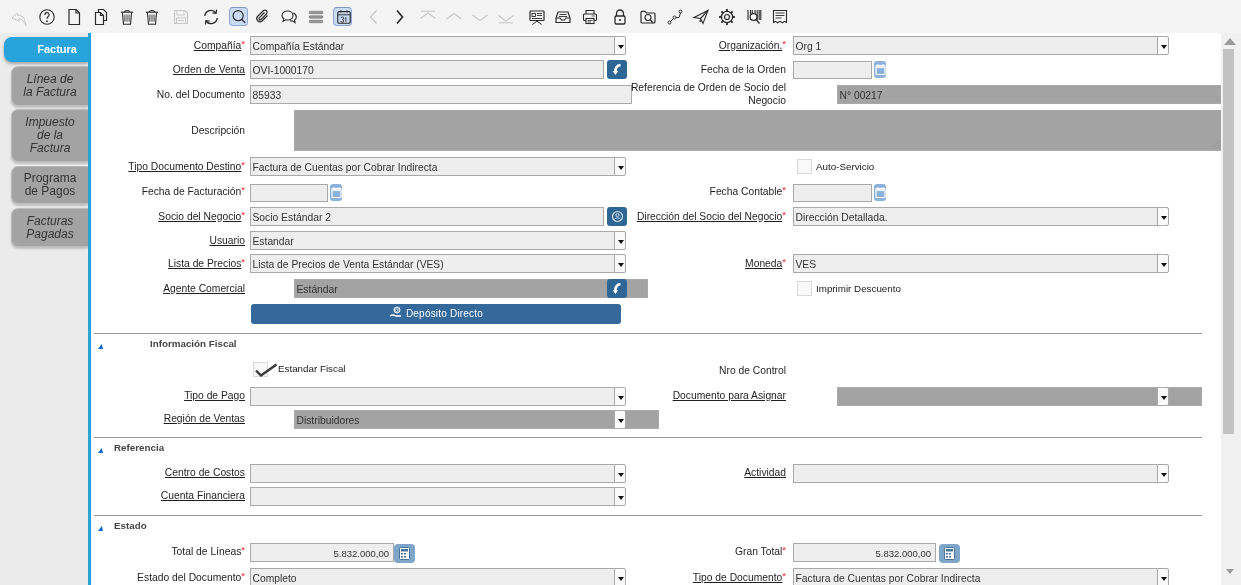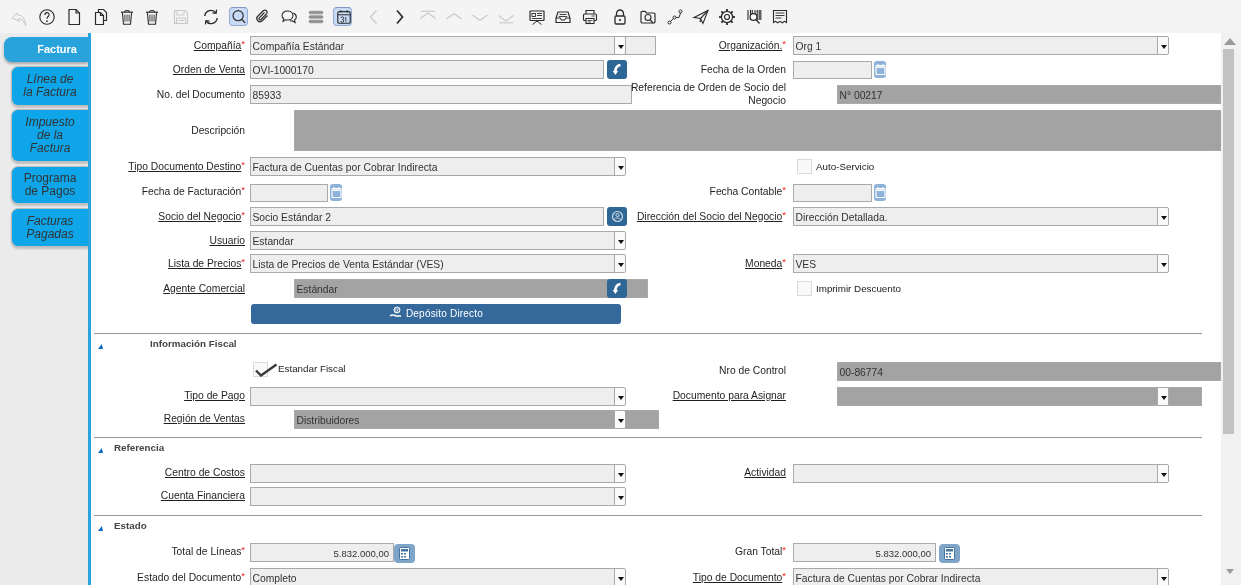--- a/index.html
+++ b/index.html
@@ -6,21 +6,21 @@
 html,body { width:1241px; height:585px; overflow:hidden; font-family:"Liberation Sans", sans-serif; }
 #page { position:absolute; top:0; left:0; width:1241px; height:585px; background:#fff; overflow:hidden; }
 
 #toolbar { position:absolute; top:0; left:0; width:1241px; height:33px; background:#f4f4f4; }
 .ic { position:absolute; top:8px; width:18px; height:18px; }
 .ic svg { display:block; }
 .ichl { background:#c9daf4; border:1px solid #96abd3; border-top-color:#8195bf; border-radius:4px; }
 
 #sidebar { position:absolute; top:33px; left:0; width:91px; height:552px; background:#ebebeb; }
 #bluebar { position:absolute; top:33px; left:88px; width:3px; height:552px; background:#29a3dc; }
-.tab { position:absolute; left:11px; width:77px; background:#0ea5e9; border:1px solid #bdbdbd; border-right:none; border-radius:7px 0 0 7px; color:#333; font-size:12px; line-height:13px; text-align:center; display:flex; flex-direction:column; justify-content:center; box-shadow:0 2px 2px rgba(0,0,0,0.18);}
+.tab { position:absolute; left:11px; width:77px; background:#a3a3a3; border:1px solid #bdbdbd; border-right:none; border-radius:7px 0 0 7px; color:#333; font-size:12px; line-height:13px; text-align:center; display:flex; flex-direction:column; justify-content:center; box-shadow:0 2px 2px rgba(0,0,0,0.18);}
 .tab.it { font-style:italic; }
 .tab0 { left:4px; width:84px; background:#29a3dc; border:none; color:#fff; font-weight:bold; font-size:11px; border-radius:8px 0 0 8px; text-align:right; padding-right:11px; box-shadow:0 2px 3px rgba(0,0,0,0.3); }
 
 #content { position:absolute; top:33px; left:91px; width:1130px; height:552px; background:#fff; }
 .lbl { position:absolute; font-size:10.3px; color:#1f1f1f; text-align:right; line-height:12.5px; }
 .u { text-decoration:underline; }
 .req { color:#ee2222; font-size:9.5px; position:relative; top:-2px; }
 .fld { position:absolute; height:19px; background:#eee; border:1px solid #a9a9a9; font-size:10.3px; letter-spacing:0; color:#333; padding:3px 0 0 1.5px; line-height:13px; white-space:nowrap; overflow:hidden; }
 .w { background:#a3a3a3;margin-left:44px; }
 .cb { position:absolute; width:12px; height:19px; background:#fafafa; border:1px solid #a9a9a9; border-radius:0 2px 2px 0; }
@@ -245,21 +245,21 @@
 <div id="sidebar">
 <div class="tab tab0" style="top:4px; height:25px;">Factura</div>
 <div class="tab it" style="top:33px; height:40px;">Línea de<br>la Factura</div>
 <div class="tab it" style="top:76px; height:53px;">Impuesto<br>de la<br>Factura</div>
 <div class="tab" style="top:133px; height:38px;">Programa<br>de Pagos</div>
 <div class="tab it" style="top:175px; height:39px;">Facturas<br>Pagadas</div>
 </div>
 <div id="bluebar"></div>
 <div id="content">
 <div class="lbl" style="left:-6px; top:6.5px; width:160px;"><span class="u">Compañía</span><span class="req">*</span></div>
-<div class="fld" style="left:159px; top:3px; width:406px; ">Compañía Estándar</div>
+<div class="fld" style="left:159px; top:3px; width:365px; ">Compañía Estándar</div>
       <div class="cb" style="left:523px; top:3px;"></div>
 <div class="lbl" style="left:535px; top:6.5px; width:160px;"><span class="u">Organización.</span><span class="req">*</span></div>
 <div class="fld" style="left:702px; top:3px; width:365px; ">Org 1</div>
       <div class="cb" style="left:1066px; top:3px;"></div>
 <div class="lbl" style="left:-6px; top:30.5px; width:160px;"><span class="u">Orden de Venta</span></div>
 <div class="fld" style="left:159px; top:27px; width:354px; ">OVI-1000170</div>
 <div class="bbtn" style="left:516px; top:27px;"><svg width="14" height="14" viewBox="0 0 14 14" style="margin-top:2.5px">
           <path d="M10.5 2 C6.8 2.6 5.4 5 5.4 8.6" stroke="#fff" stroke-width="2.6" fill="none"></path>
           <polygon points="2.6,8 8.2,8 5.4,12" fill="#fff"></polygon>
         </svg></div>
@@ -341,21 +341,20 @@
 <svg class="striS" style="position:absolute; left:7px; top:310.5px;" width="6" height="5" viewBox="0 0 6 5">
         <polygon points="0,5 3.8,0 5,5" fill="#0a6aca"></polygon>
       </svg>
 <div class="shdr" style="left:23px; top:305px;padding-left:36px;">Información Fiscal</div>
 <div class="chk" style="left:162px; top:329px;"></div>
 <svg style="position:absolute; left:164px; top:330px;" width="23" height="14" viewBox="0 0 23 14">
         <path d="M1 7.5 L6 12.5 L21.5 1.5" stroke="#3a3a3a" stroke-width="2.4" fill="none"></path>
       </svg>
 <div class="chklbl" style="left:187px; top:330px;">Estandar Fiscal</div>
 <div class="lbl" style="left:535px; top:331.5px; width:160px;">Nro de Control</div>
-<div class="fld w" style="left:702px; top:329px; width:384px; ">00-86774</div>
 <div class="lbl" style="left:-6px; top:356.5px; width:160px;"><span class="u">Tipo de Pago</span></div>
 <div class="fld" style="left:159px; top:354px; width:365px; "></div>
       <div class="cb" style="left:523px; top:354px;"></div>
 <div class="lbl" style="left:515px; top:356.5px; width:180px;"><span class="u">Documento para Asignar</span></div>
 <div class="fld w" style="left:702px; top:354px; width:365px; "></div>
       <div class="cb" style="left:1066px; top:354px;"></div>
 <div class="lbl" style="left:-6px; top:379.5px; width:160px;"><span class="u">Región de Ventas</span></div>
 <div class="fld w" style="left:159px; top:377px; width:365px; ">Distribuidores</div>
       <div class="cb" style="left:523px; top:377px;"></div>
 <div class="sep" style="top:404px;"></div>

